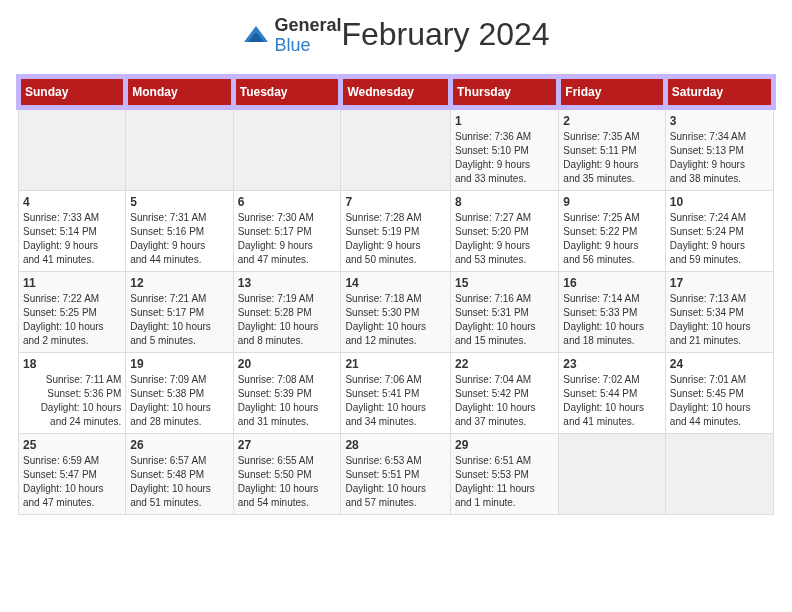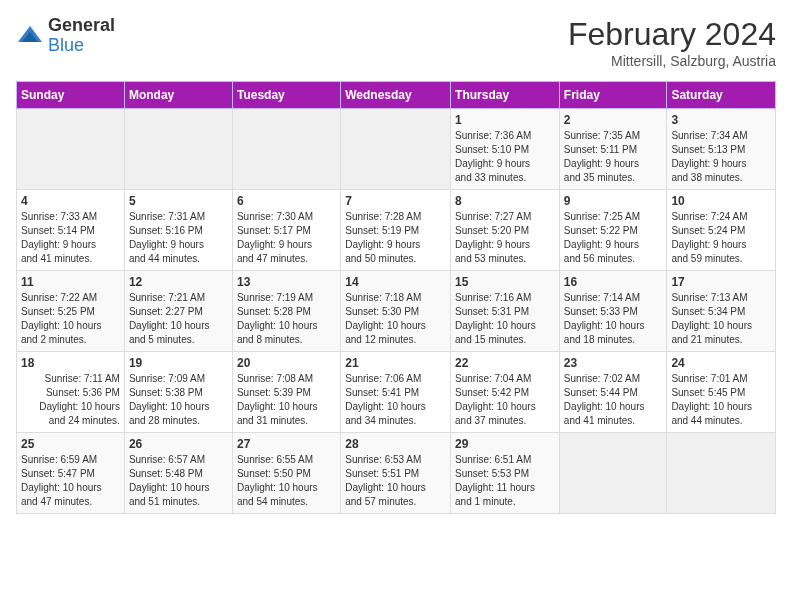--- a/index.html
+++ b/index.html
@@ -5,23 +5,23 @@
     * { box-sizing: border-box; margin: 0; padding: 0; }
     body {
       font-family: Arial, sans-serif;
       background: #fff;
       width: 792px;
       min-height: 612px;
       padding: 16px;
     }
     .header {
       display: flex;
-      justify-content: space-between;
+      justify-content: center;
       align-items: flex-start;
-      margin-bottom: 12px;
+      margin-bottom: 18px;
     }
     .logo {
       display: flex;
       align-items: center;
       gap: 4px;
     }
     .logo-text {
       display: flex;
       flex-direction: column;
       line-height: 1.1;
@@ -41,27 +41,27 @@
     .location {
       font-size: 14px;
       color: #555;
     }
     .calendar {
       width: 100%;
       border-collapse: collapse;
       font-size: 10.5px;
     }
     .calendar thead th {
-      background: #a21caf;
+      background: #b91c1c;
       color: #fff;
       padding: 6px 4px;
       text-align: left;
       font-size: 12px;
       font-weight: bold;
-      border: 1px solid #c4b5fd;
+      border: 5px solid #c4b5fd;
     }
     .calendar tbody td {
       border: 1px solid #ddd;
       vertical-align: top;
       padding: 4px;
       width: 113px;
       min-height: 80px;
       background: #fff;
     }
     .calendar tbody tr:nth-child(odd) td {
@@ -95,21 +95,20 @@
       <polygon points="14,4 26,20 2,20" fill="#2f7ec7"></polygon>
       <polygon points="14,10 22,20 6,20" fill="#1a5fa0"></polygon>
     </svg>
     <div class="logo-text">
       <span style="font-size:18px;font-weight:bold;color:#333;">General</span>
       <span style="font-size:18px;font-weight:normal;color:#2f7ec7;">Blue</span>
     </div>
   </div>
   <div class="title-block">
     <div class="month-title">February 2024</div>
-    <div class="location">Mittersill, Salzburg, Austria</div>
   </div>
 </div>
 
 <table class="calendar">
   <thead>
     <tr>
       <th>Sunday</th>
       <th>Monday</th>
       <th>Tuesday</th>
       <th>Wednesday</th>
@@ -201,21 +200,21 @@
         <td>
           <span class="day-number">11</span>
           <div class="day-info" style="white-space: pre-line;">Sunrise: 7:22 AM
 Sunset: 5:25 PM
 Daylight: 10 hours
 and 2 minutes.</div>
         </td>
         <td>
           <span class="day-number">12</span>
           <div class="day-info" style="white-space: pre-line;">Sunrise: 7:21 AM
-Sunset: 2:27 PM
+Sunset: 5:17 PM
 Daylight: 10 hours
 and 5 minutes.</div>
         </td>
         <td>
           <span class="day-number">13</span>
           <div class="day-info" style="white-space: pre-line;">Sunrise: 7:19 AM
 Sunset: 5:28 PM
 Daylight: 10 hours
 and 8 minutes.</div>
         </td>

